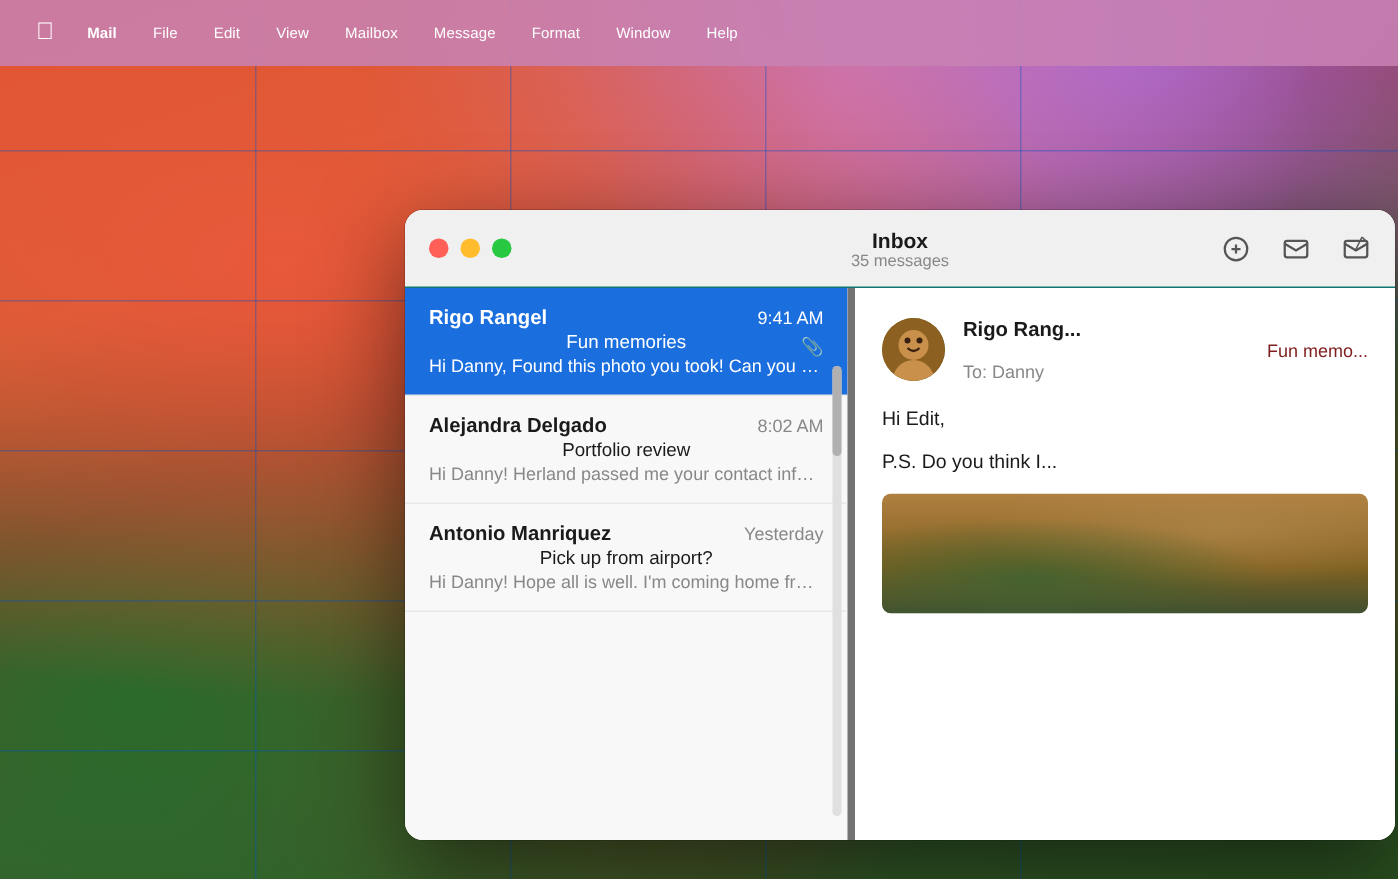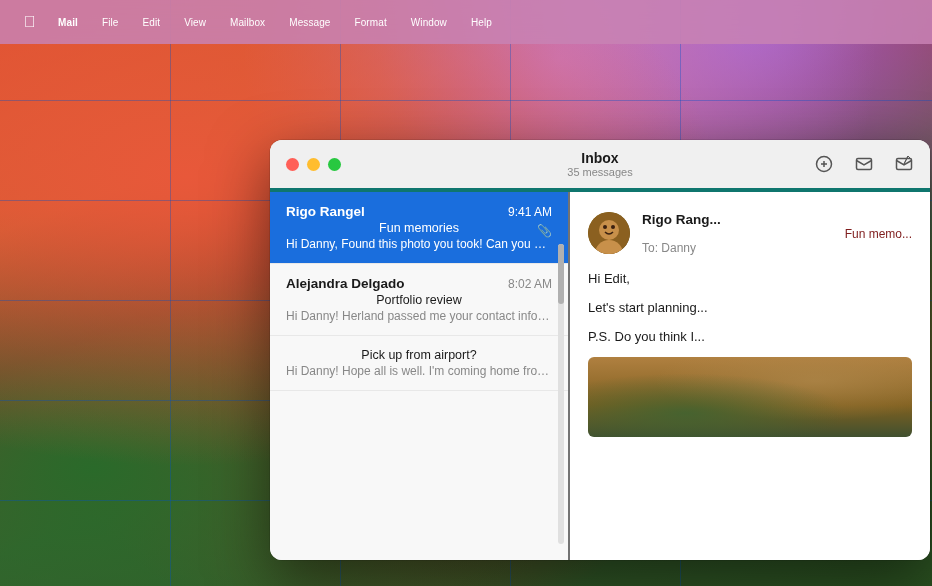--- a/index.html
+++ b/index.html
@@ -102,21 +102,21 @@
       box-shadow: 0 20px 60px rgba(0,0,0,0.5), 0 0 0 0.5px rgba(0,0,0,0.2);
       overflow: hidden;
       display: flex;
       flex-direction: column;
     }
 
     
     .window-titlebar {
       height: 52px;
       background: #f0f0f0;
-      border-bottom: 4px solid #0f766e;
+      border-bottom: 1px solid #0f766e;
       display: flex;
       align-items: center;
       padding: 0 16px;
       position: relative;
       flex-shrink: 0;
     }
     .traffic-lights {
       display: flex;
       gap: 8px;
       align-items: center;
@@ -167,21 +167,21 @@
     .window-content {
       display: flex;
       flex: 1;
       overflow: hidden;
     }
 
     
     .message-list {
       width: 300px;
       background: #f8f8f8;
-      border-right: 2px solid #737373;
+      border-right: 5px solid #737373;
       overflow: hidden;
       flex-shrink: 0;
     }
 
     .message-item {
       padding: 12px 16px;
       border-bottom: 1px solid #e8e8e8;
       cursor: pointer;
       position: relative;
     }
@@ -404,20 +404,24 @@
       <div class="message-item">
         <div class="message-header">
           <span class="message-sender">Alejandra Delgado</span>
           <span class="message-time">8:02 AM</span>
         </div>
         <div class="message-subject">Portfolio review</div>
         <div class="message-preview">Hi Danny! Herland passed me your contact info at his housewarming party last week an...</div>
       </div>
 
       <div class="message-item">
+        <div class="message-header">
+          <span class="message-sender">Antonio Manriquez</span>
+          <span class="message-time">Yesterday</span>
+        </div>
         <div class="message-subject">Pick up from airport?</div>
         <div class="message-preview">Hi Danny! Hope all is well. I'm coming home from London and was wonder...</div>
       </div>
 
       <div class="scroll-track">
         <div class="scroll-thumb"></div>
       </div>
     </div>
 
     <div class="message-detail">
@@ -437,21 +441,20 @@
           <div class="detail-sender">Rigo Rang...</div>
           <div class="detail-subject">Fun memo...</div>
           <div class="detail-to">
             <span>To:</span>
             <span>Danny</span>
           </div>
         </div>
       </div>
       <div class="detail-body">
         <p>Hi Edit,</p>
-        <p>Let's start planning...</p>
         <p>P.S. Do you think I...</p>
       </div>
       <div class="detail-image">
         <div class="detail-image-inner"></div>
       </div>
     </div>
 
   </div>
 </div>
 

